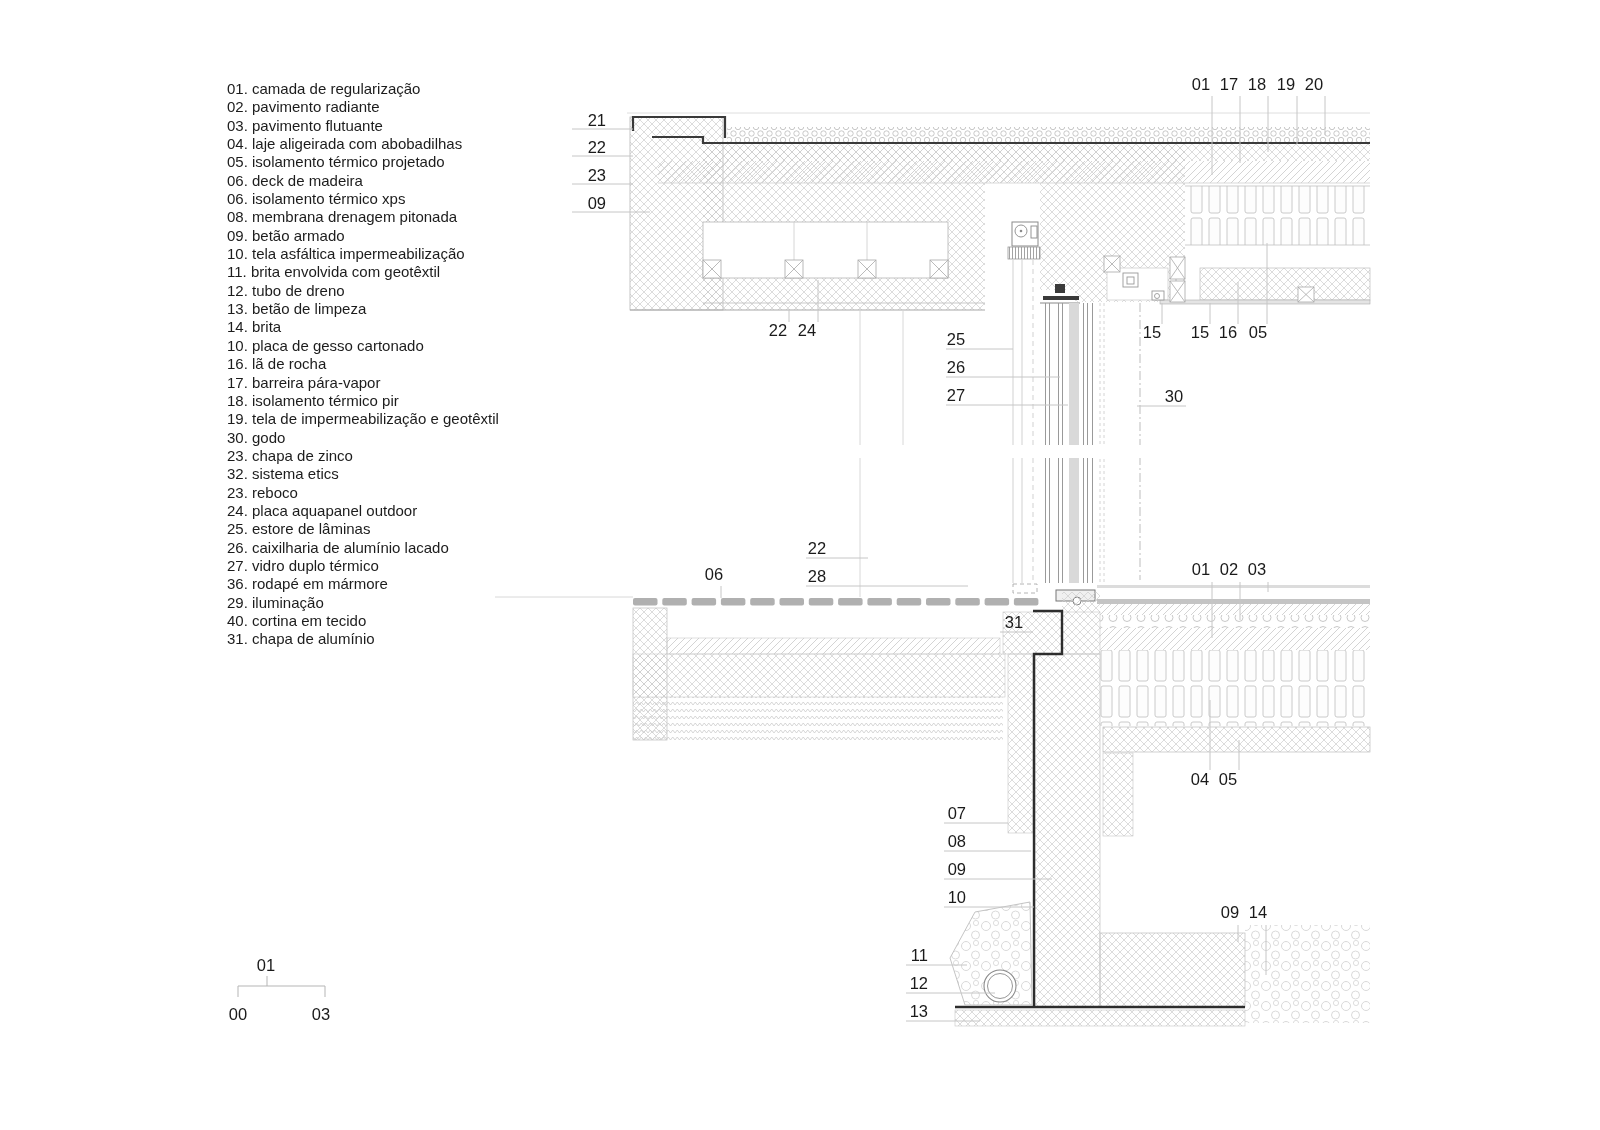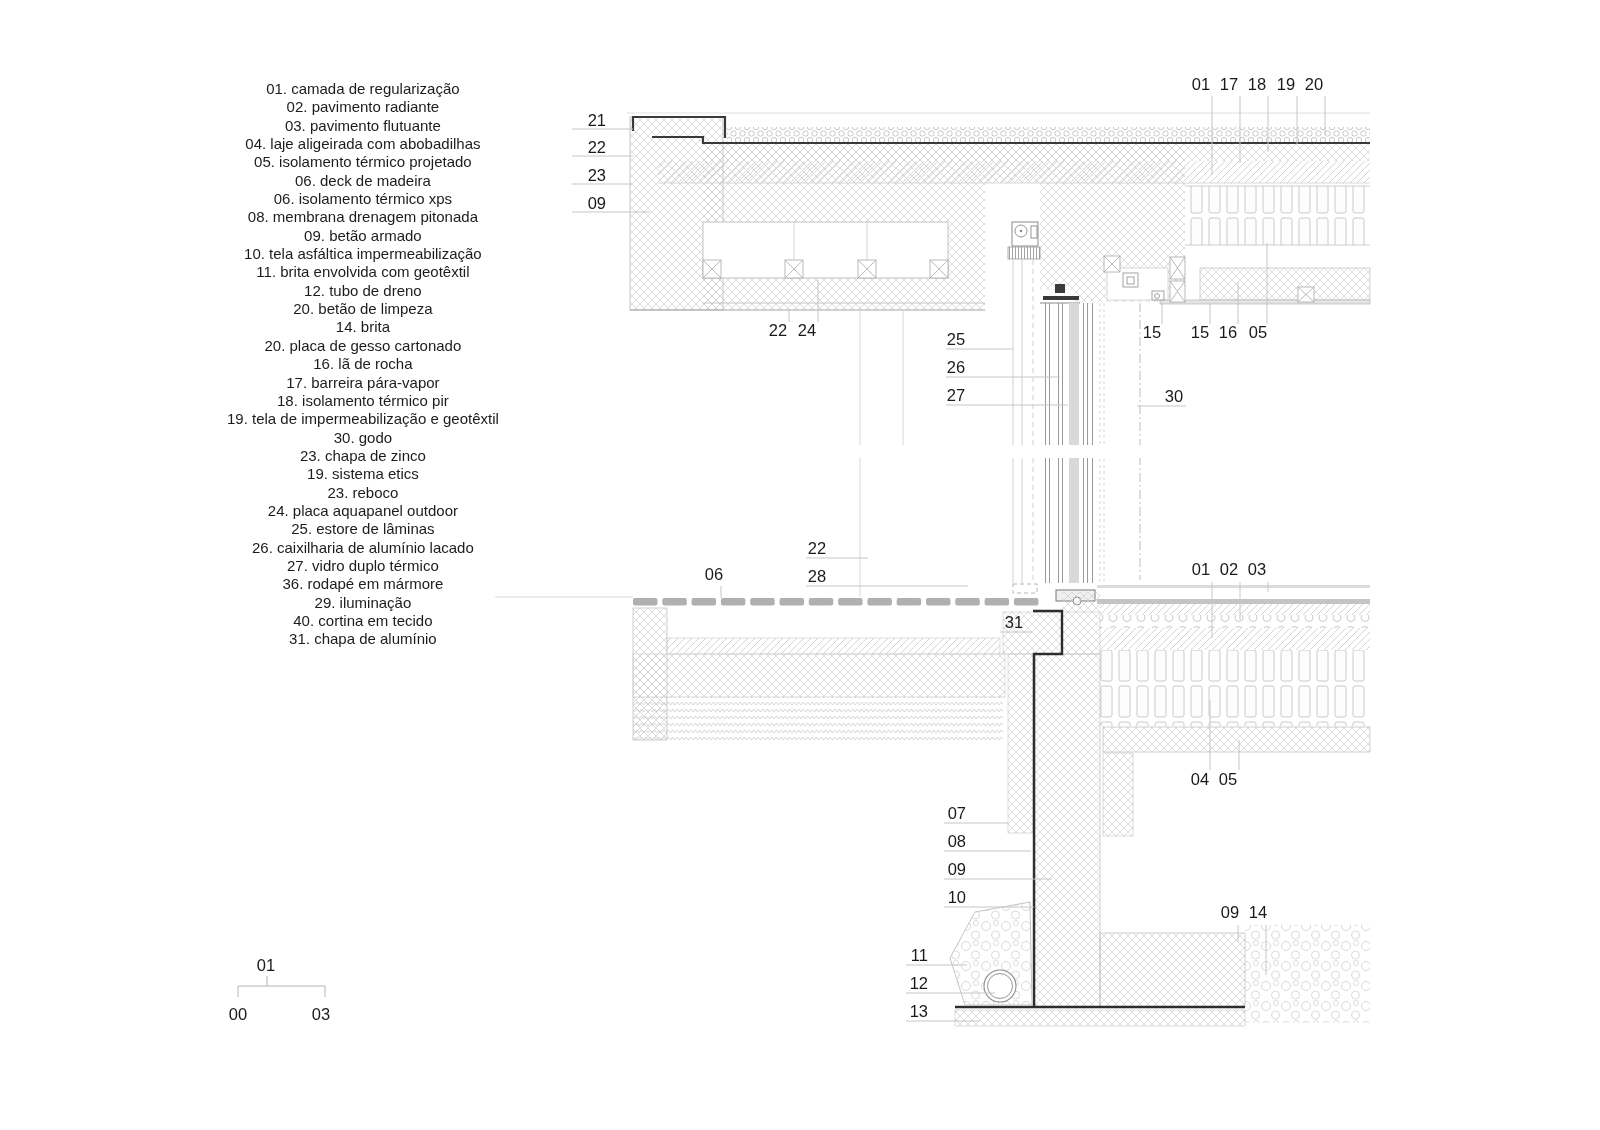--- a/index.html
+++ b/index.html
@@ -1,17 +1,17 @@
 <!DOCTYPE html>
 <html><head>
 <meta charset="utf-8">
 <style>
   html,body{margin:0;padding:0;background:#fff;}
   .stage{position:relative;width:1600px;height:1130px;background:#ffffff;overflow:hidden;
-         font-family:"Liberation Sans", sans-serif;text-align:center;}
+         font-family:"Liberation Sans", sans-serif;}
   .legend{position:absolute;left:227px;top:80px;font-size:15px;line-height:18.35px;
           color:#1c1c1c;white-space:nowrap;}
   .legend-item{height:18.35px;}
   svg text.lbl{font-family:"Liberation Sans", sans-serif;font-size:16.5px;fill:#1a1a1a;}
   svg{position:absolute;left:0;top:0;}
 </style>
 </head>
 <body>
 
 <div class="stage">
@@ -35,39 +35,39 @@
       <div class="legend-item">08. membrana drenagem pitonada</div>
 
       <div class="legend-item">09. betão armado</div>
 
       <div class="legend-item">10. tela asfáltica impermeabilização</div>
 
       <div class="legend-item">11. brita envolvida com geotêxtil</div>
 
       <div class="legend-item">12. tubo de dreno</div>
 
-      <div class="legend-item">20. betão de limpeza</div>
+      <div class="legend-item">13. betão de limpeza</div>
 
       <div class="legend-item">14. brita</div>
 
-      <div class="legend-item">20. placa de gesso cartonado</div>
+      <div class="legend-item">10. placa de gesso cartonado</div>
 
       <div class="legend-item">16. lã de rocha</div>
 
       <div class="legend-item">17. barreira pára-vapor</div>
 
       <div class="legend-item">18. isolamento térmico pir</div>
 
       <div class="legend-item">19. tela de impermeabilização e geotêxtil</div>
 
       <div class="legend-item">30. godo</div>
 
       <div class="legend-item">23. chapa de zinco</div>
 
-      <div class="legend-item">19. sistema etics</div>
+      <div class="legend-item">32. sistema etics</div>
 
       <div class="legend-item">23. reboco</div>
 
       <div class="legend-item">24. placa aquapanel outdoor</div>
 
       <div class="legend-item">25. estore de lâminas</div>
 
       <div class="legend-item">26. caixilharia de alumínio lacado</div>
 
       <div class="legend-item">27. vidro duplo térmico</div>

